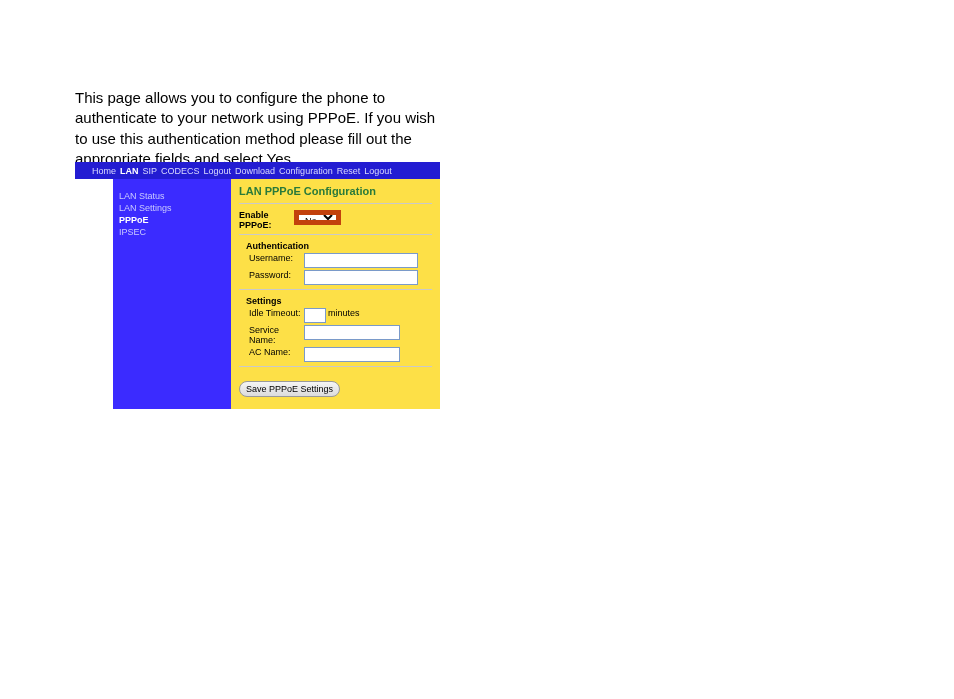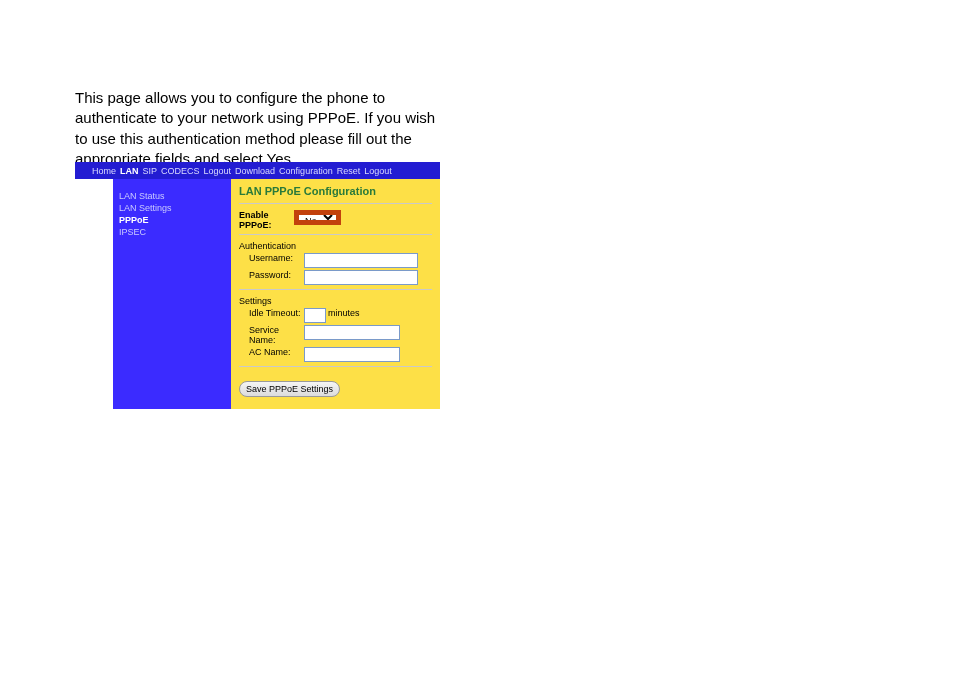--- a/index.html
+++ b/index.html
@@ -127,22 +127,22 @@
   .input-wide { width: 108px; }
   .input-med  { width: 90px; }
   .input-tiny { width: 16px; }
   .suffix {
     font-size: 9px;
     margin-left: 2px;
     color: #000;
   }
   .section-label {
     font-size: 9px;
-    font-weight: normal;
-    margin: 4px 0 2px 0;
+    font-weight: bold;
+    margin: 4px 0 2px 7px;
   }
   .save-btn {
     margin-top: 8px;
     font-size: 9px;
     padding: 2px 6px;
     border: 1px solid #9a9a9a;
     background: linear-gradient(#f5f5f5, #dcdcdc);
     cursor: pointer;
     border-radius: 8px;
   }

